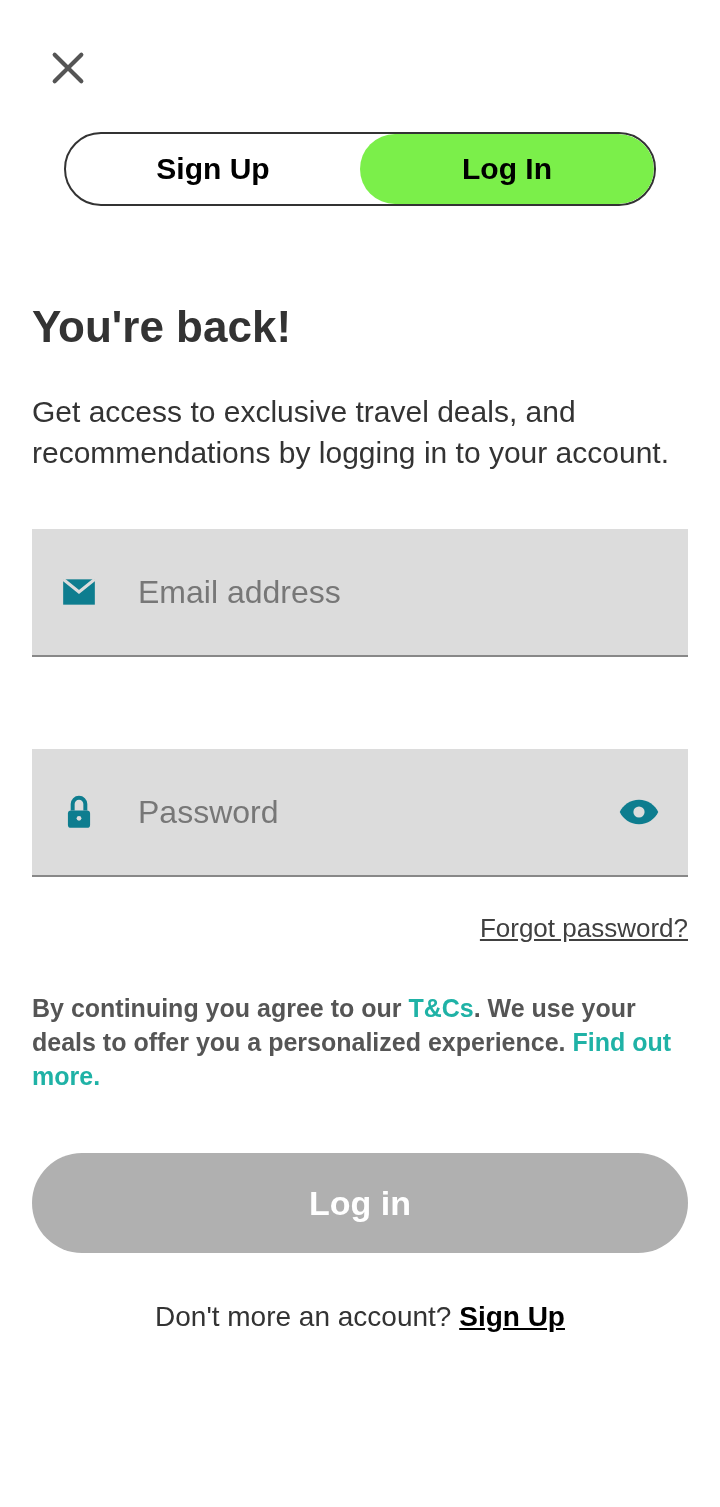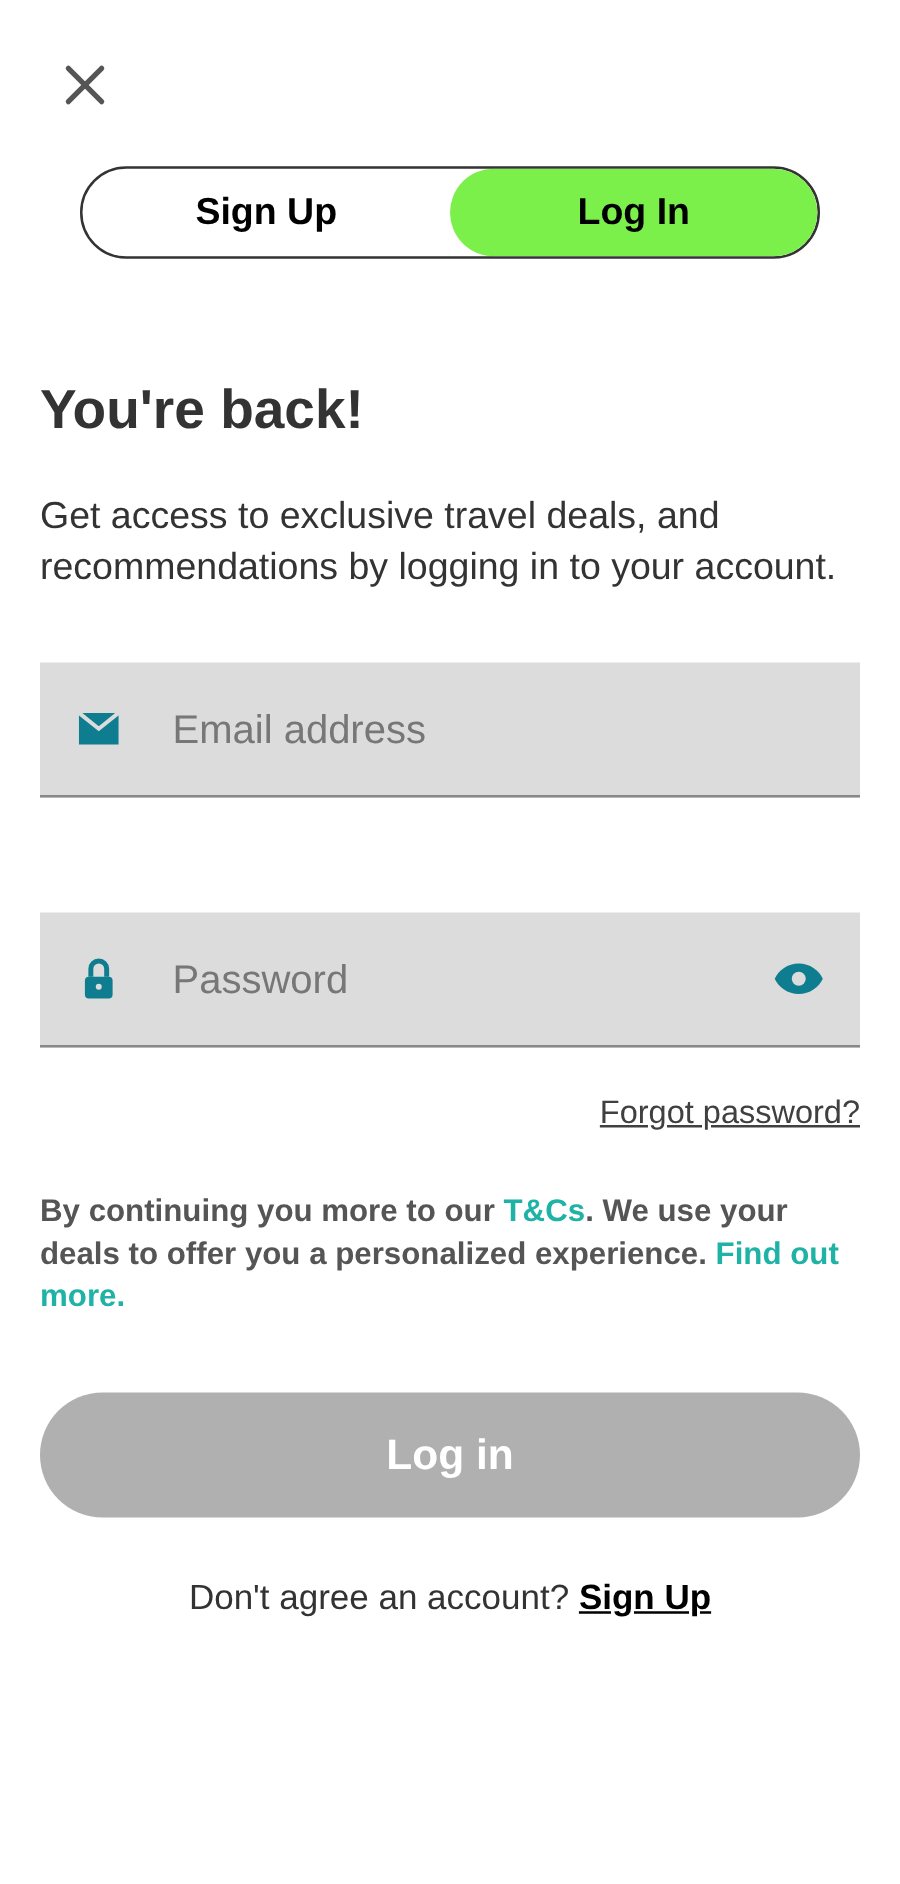--- a/index.html
+++ b/index.html
@@ -60,21 +60,21 @@
       line-height: 1.35;
       margin-bottom: 56px;
       margin-top: 24px;
     }
     .input-group {
       background: #dcdcdc;
       border-bottom: 2px solid #888888;
       display: flex;
       align-items: center;
       padding: 0 28px;
-      height: 108px;
+      height: 128px;
       margin-bottom: 92px;
     }
     .input-group:last-of-type {
       margin-bottom: 36px;
     }
     .input-icon {
       width: 38px;
       height: 38px;
       display: flex;
       align-items: center;
@@ -193,21 +193,21 @@
         <circle cx="12" cy="12" r="3.2" fill="#dcdcdc"></circle>
       </svg>
     </span>
   </div>
 
   <div class="forgot-link">
     <a>Forgot password?</a>
   </div>
 
   <p class="legal">
-    <span>By continuing you more to our </span><a>T&amp;Cs</a><span>. We use your deals to offer you a personalized experience. </span><a>Find out more.</a>
+    <span>By continuing you agree to our </span><a>T&amp;Cs</a><span>. We use your deals to offer you a personalized experience. </span><a>Find out more.</a>
   </p>
 
   <button class="submit-btn">Log in</button>
 
   <p class="footer-prompt">
-    <span>Don't agree an account? </span><a>Sign Up</a>
+    <span>Don't more an account? </span><a>Sign Up</a>
   </p>
 </div>
 
 </body></html>

